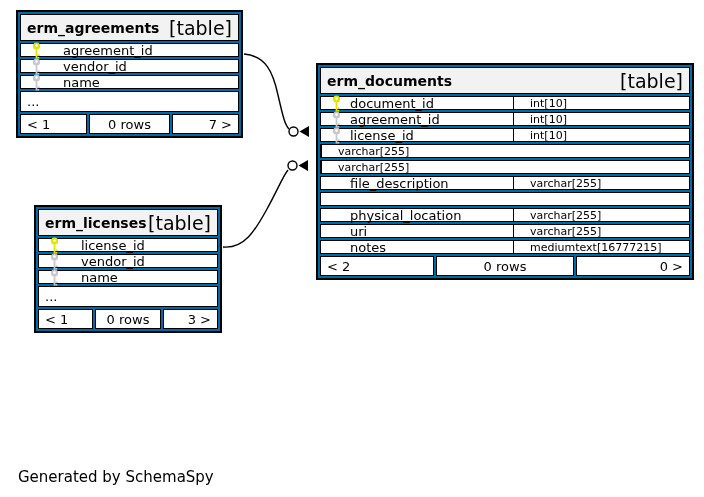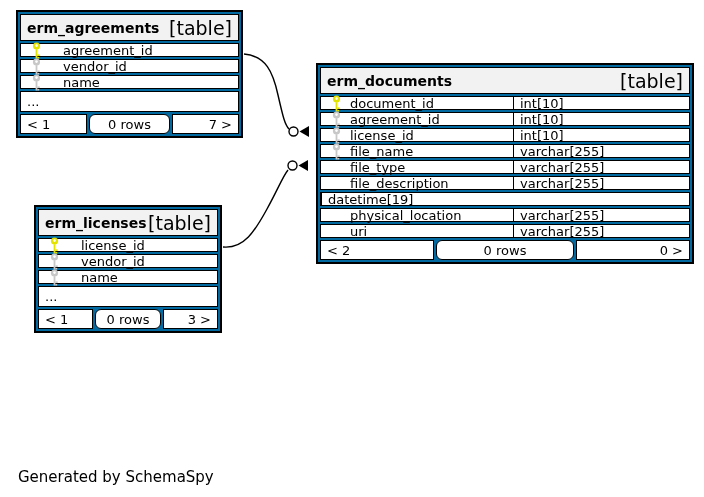--- a/index.html
+++ b/index.html
@@ -12,33 +12,33 @@
   .cell { border:1px solid #000; background:#fff; }
 
   .hdr { height:27px; background:#f2f2f2; display:flex; align-items:center;
          justify-content:space-between; padding:0 6px; }
   .tname { font-weight:bold; font-size:14px; }
   .ttag  { font-size:19px; }
 
   .crow { height:14px; display:flex; align-items:stretch; font-size:13px; }
   .nm   { display:flex; align-items:center; padding-left:11px; }
   .tp   { flex:1; border-left:1px solid #000; display:flex; align-items:center;
-          padding-left:6px; font-size:13px; }
+          padding-left:16px; font-size:11px; }
   .islot { display:inline-flex; align-items:center; }
   .t-left .islot { width:31px; }
   .t-doc  .islot { width:18px; }
   .t-left .nm { flex:1; }
   .t-doc  .nm { width:192px; }
 
   .dots { height:21px; display:flex; align-items:center; padding-left:6px; font-size:13px; }
 
   .frow { display:flex; gap:2px; height:20px; }
   .fcell { display:flex; align-items:center; font-size:13px; padding:0 6px; }
   .f-l { flex:1; justify-content:flex-start; }
-  .f-c { flex:1.25; justify-content:center;border-radius:6px; }
+  .f-c { flex:1.25; justify-content:center; }
   .f-r { flex:1; justify-content:flex-end; }
 
   #tbl-agreements { left:16px;  top:10px;  width:227px; }
   #tbl-licenses   { left:34px;  top:205px; width:188px; }
   #tbl-documents  { left:316px; top:63px;  width:378px; }
 
   #rel-overlay { position:absolute; left:0; top:0; width:704px; height:497px;
                  pointer-events:none; z-index:5; }
 
   .note { position:absolute; left:18px; top:468px; font-size:15px; }
@@ -202,64 +202,54 @@
               <rect x="3.6" y="7.2" width="1.8" height="9.3" fill="#c8c8c8"></rect>
               <rect x="5.4" y="12.4" width="2.3" height="1.6" fill="#c8c8c8"></rect>
               <rect x="5.4" y="14.9" width="1.8" height="1.6" fill="#c8c8c8"></rect>
             </svg>
           </span>
           <span>license_id</span>
         </span>
       <span class="tp">int[10]</span>
     </div>
     <div class="cell crow">
-      <span class="nm">
-          <span class="islot">
-            <svg width="9" height="17" viewBox="0 0 9 17">
-              <circle cx="4.5" cy="4" r="3.6" fill="#c8c8c8"></circle>
-              <circle cx="4.5" cy="3.6" r="1.3" fill="#fff"></circle>
-              <rect x="3.6" y="7.2" width="1.8" height="9.3" fill="#c8c8c8"></rect>
-              <rect x="5.4" y="12.4" width="2.3" height="1.6" fill="#c8c8c8"></rect>
-              <rect x="5.4" y="14.9" width="1.8" height="1.6" fill="#c8c8c8"></rect>
-            </svg>
-          </span>
-          <span>file_name</span>
-        </span>
-      <span class="tp">varchar[255]</span>
-    </div>
-    <div class="cell crow">
-      <span class="nm">
-          <span class="islot"></span>
-          <span>file_type</span>
-        </span>
+      <span class="tp">varchar[255]</span>
+    </div>
+    <div class="cell crow">
       <span class="tp">varchar[255]</span>
     </div>
     <div class="cell crow">
       <span class="nm">
           <span class="islot"></span>
           <span>file_description</span>
         </span>
       <span class="tp">varchar[255]</span>
     </div>
     <div class="cell crow">
-      <span class="tp">datetime[19]</span>
     </div>
     <div class="cell crow">
       <span class="nm">
           <span class="islot"></span>
           <span>physical_location</span>
         </span>
       <span class="tp">varchar[255]</span>
     </div>
     <div class="cell crow">
       <span class="nm">
           <span class="islot"></span>
           <span>uri</span>
         </span>
       <span class="tp">varchar[255]</span>
+    </div>
+    <div class="cell crow">
+      <span class="nm">
+          <span class="islot"></span>
+          <span>notes</span>
+        </span>
+      <span class="tp">mediumtext[16777215]</span>
     </div>
     <div class="frow">
       <span class="cell fcell f-l">&lt; 2</span>
       <span class="cell fcell f-c">0 rows</span>
       <span class="cell fcell f-r">0 &gt;</span>
     </div>
   </div>
 
   <svg id="rel-overlay" viewBox="0 0 704 497">
     <g>

